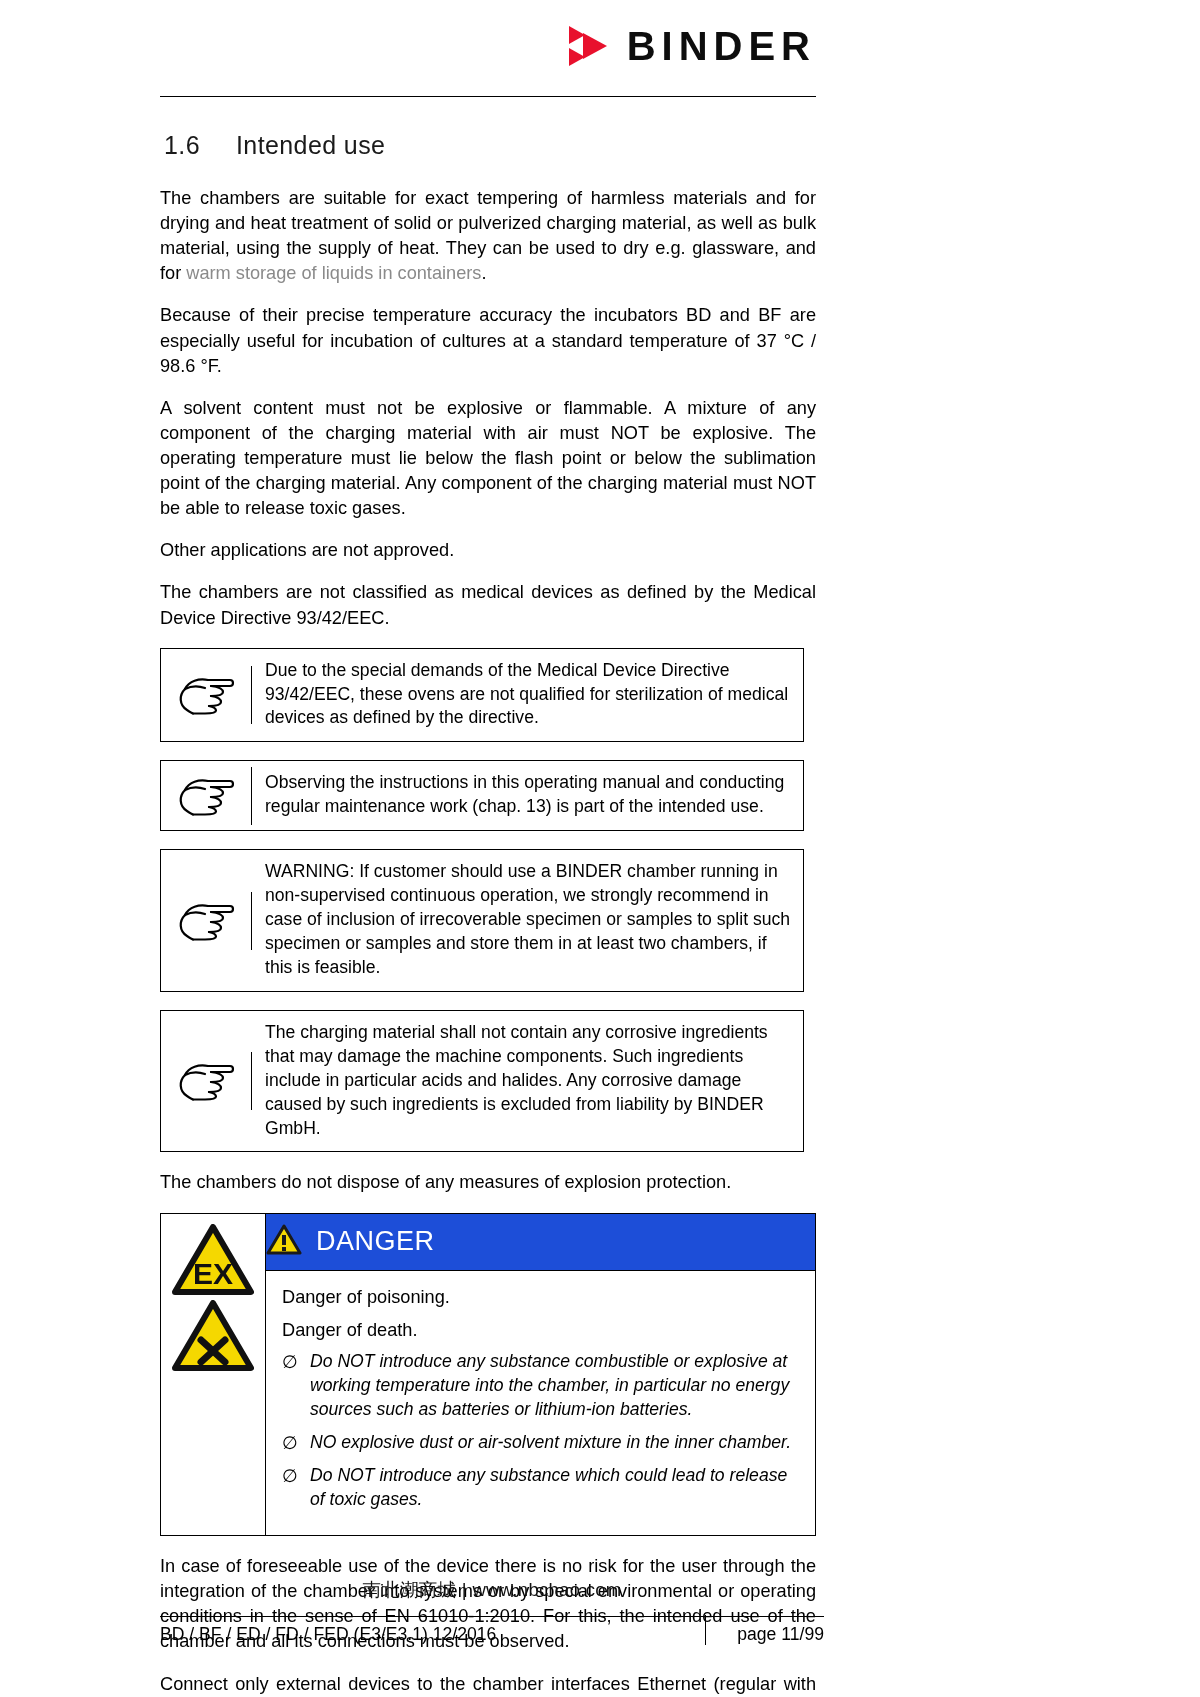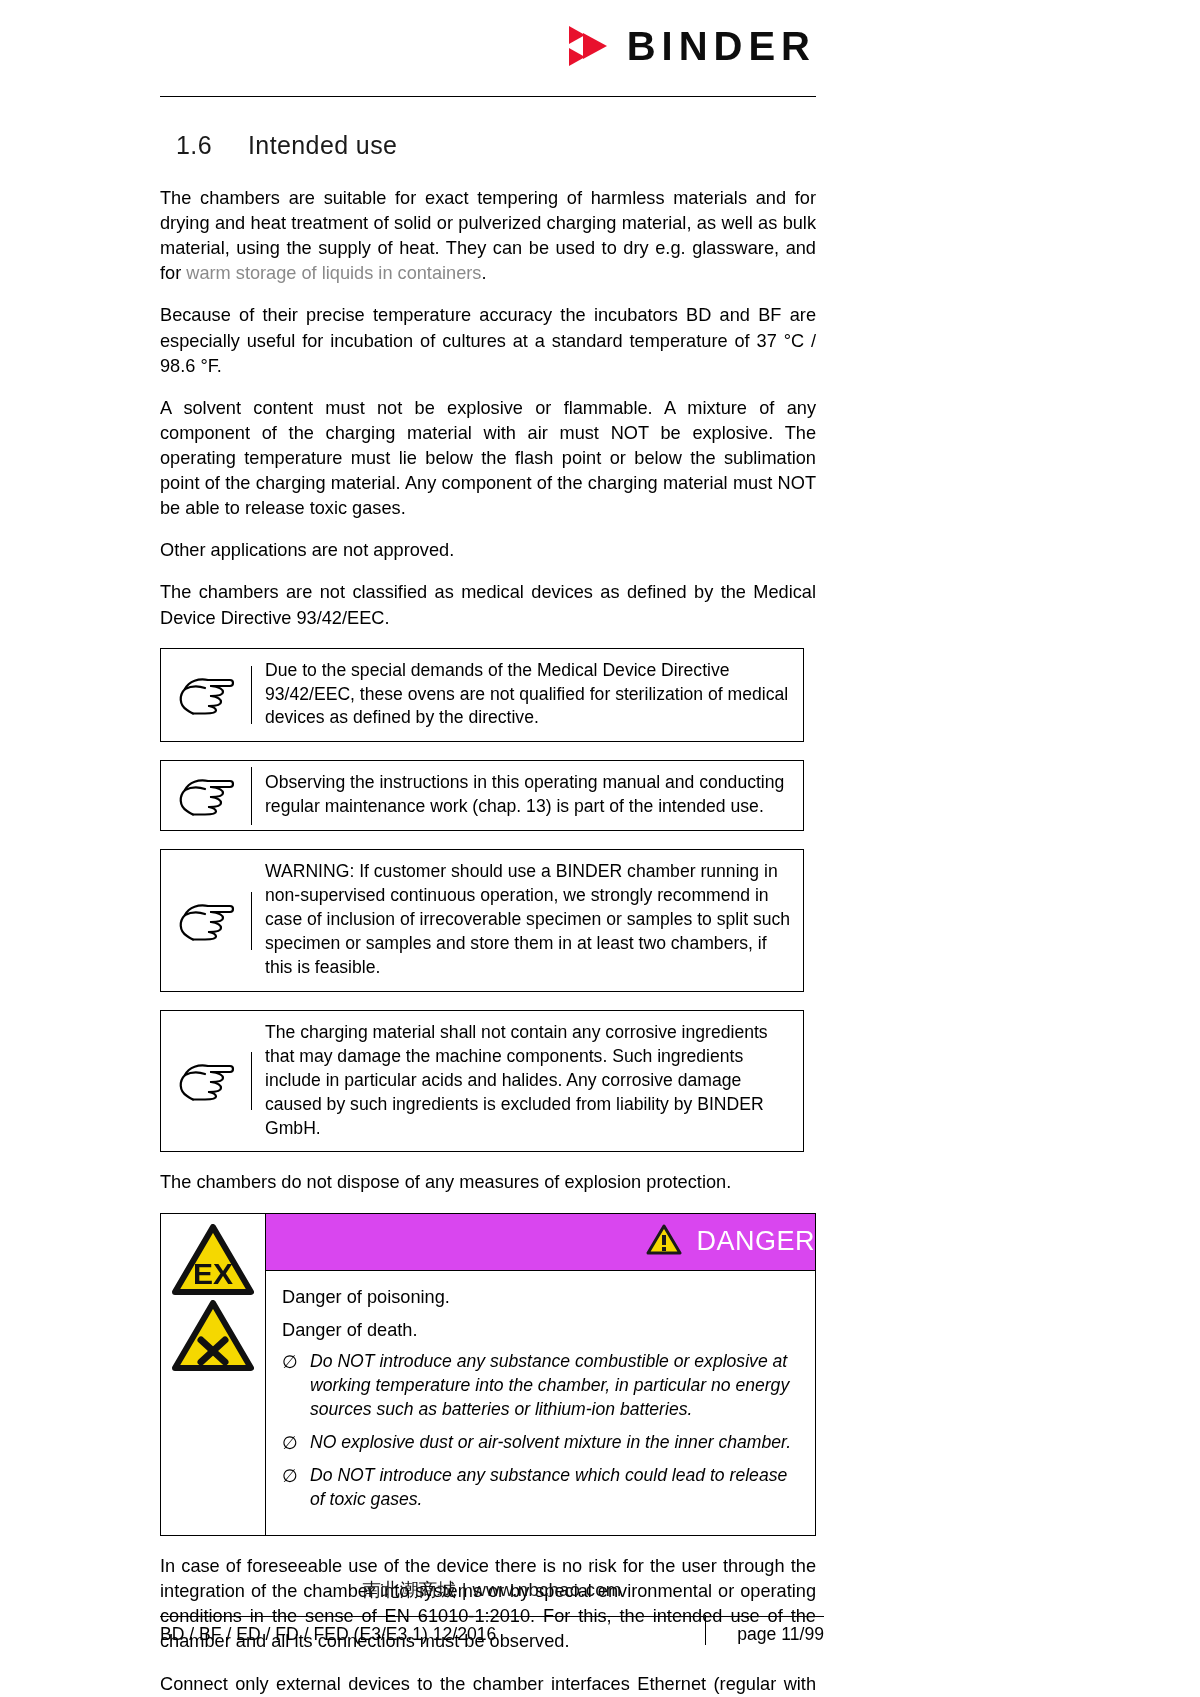--- a/index.html
+++ b/index.html
@@ -48,21 +48,21 @@
     font-weight: bold;
     letter-spacing: 6px;
     color: #0d0d0d;
     line-height: 1;
   }
 
   
   h1.section-title {
     font-size: 25px;
     font-weight: normal;
-    margin: 34px 0 26px 16px;
+    margin: 34px 0 26px 4px;
     letter-spacing: 0.4px;
     color: #1a1a1a;
   }
   h1.section-title .num {
     display: inline-block;
     width: 72px;
   }
 
   p.body {
     font-size: 18.2px;
@@ -110,25 +110,25 @@
     flex: none;
     border-right: 1.2px solid #000;
     display: flex;
     flex-direction: column;
     align-items: center;
     justify-content: flex-start;
     padding: 10px 0;
   }
   .danger-right { flex: 1; display: flex; flex-direction: column; }
   .danger-banner {
-    background: #d946ef;
+    background: #1d4ed8;
     height: 56px;
     display: flex;
     align-items: center;
-    justify-content: flex-end;
+    justify-content: flex-start;
     gap: 14px;
     border-bottom: 1.2px solid #000;
   }
   .danger-banner .word {
     color: #ffffff;
     font-size: 27px;
     letter-spacing: 0.5px;
   }
   .danger-content {
     padding: 12px 14px 14px 16px;

